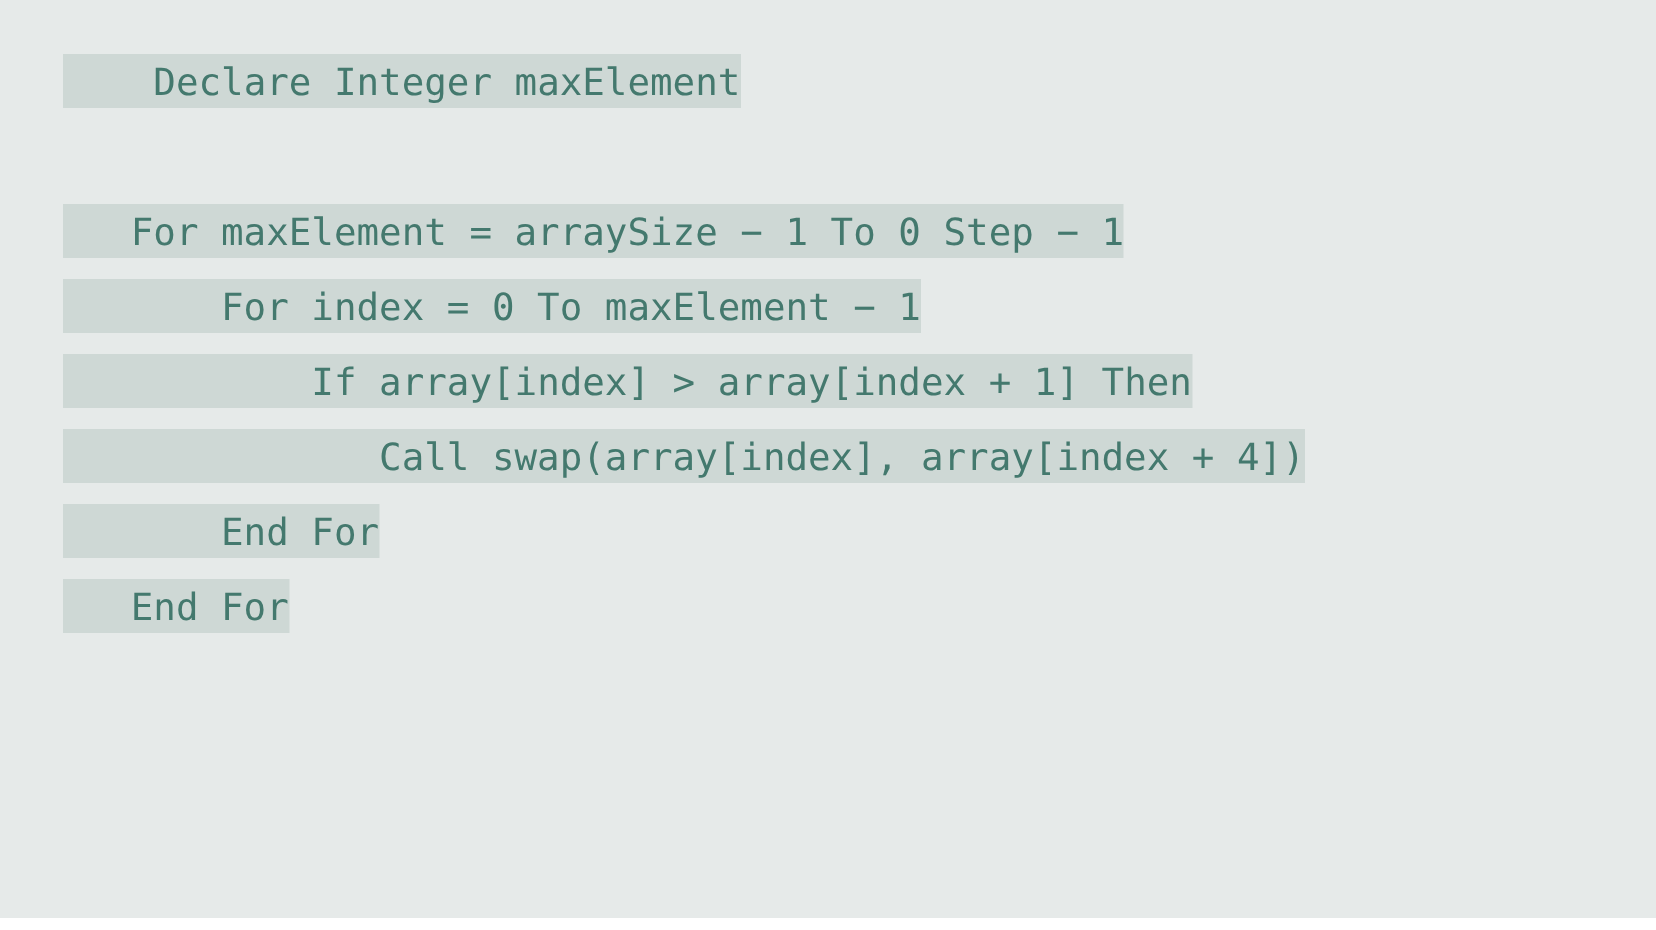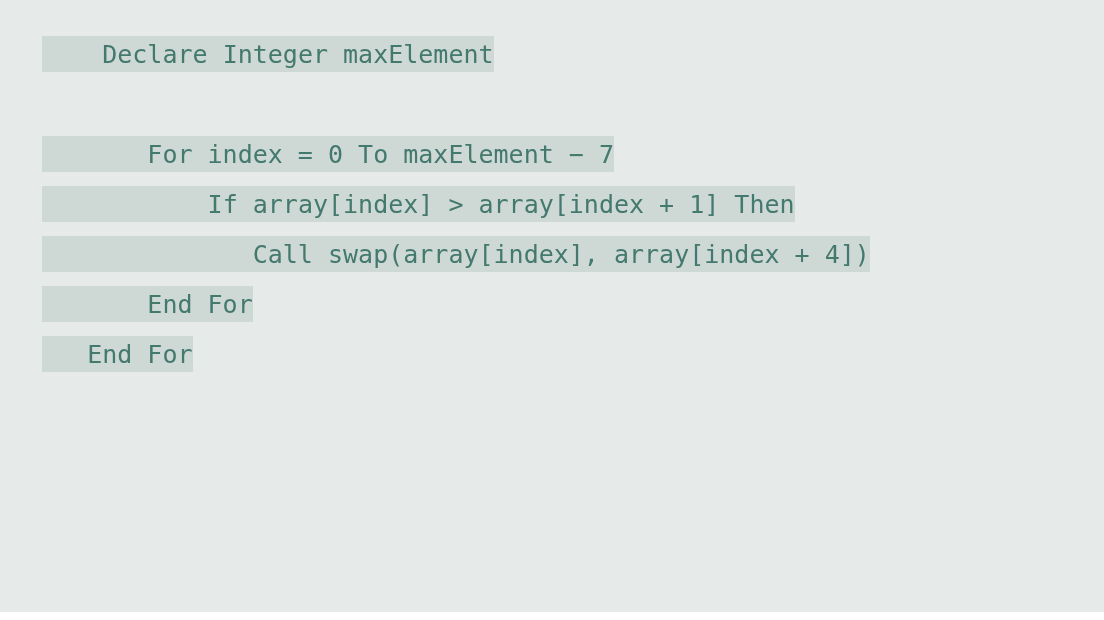--- a/index.html
+++ b/index.html
@@ -63,22 +63,23 @@
 
 <div id="page">
 
   <div id="code-block">
 
     <div class="code-line"><span class="hl">    Declare Integer maxElement</span></div>
 
 
     <div class="code-line blank"><span class="hl"></span></div>
 
+    <div class="code-line"><span class="hl">   For maxElement = arraySize − 1 To 0 Step − 1</span></div>
 
-    <div class="code-line"><span class="hl">       For index = 0 To maxElement − 7</span></div>
+    <div class="code-line"><span class="hl">       For index = 0 To maxElement − 1</span></div>
 
     <div class="code-line"><span class="hl">           If array[index] &gt; array[index + 1] Then</span></div>
 
     <div class="code-line"><span class="hl">              Call swap(array[index], array[index + 4])</span></div>
 
 
     <div class="code-line"><span class="hl">       End For</span></div>
 
     <div class="code-line"><span class="hl">   End For</span></div>
 

